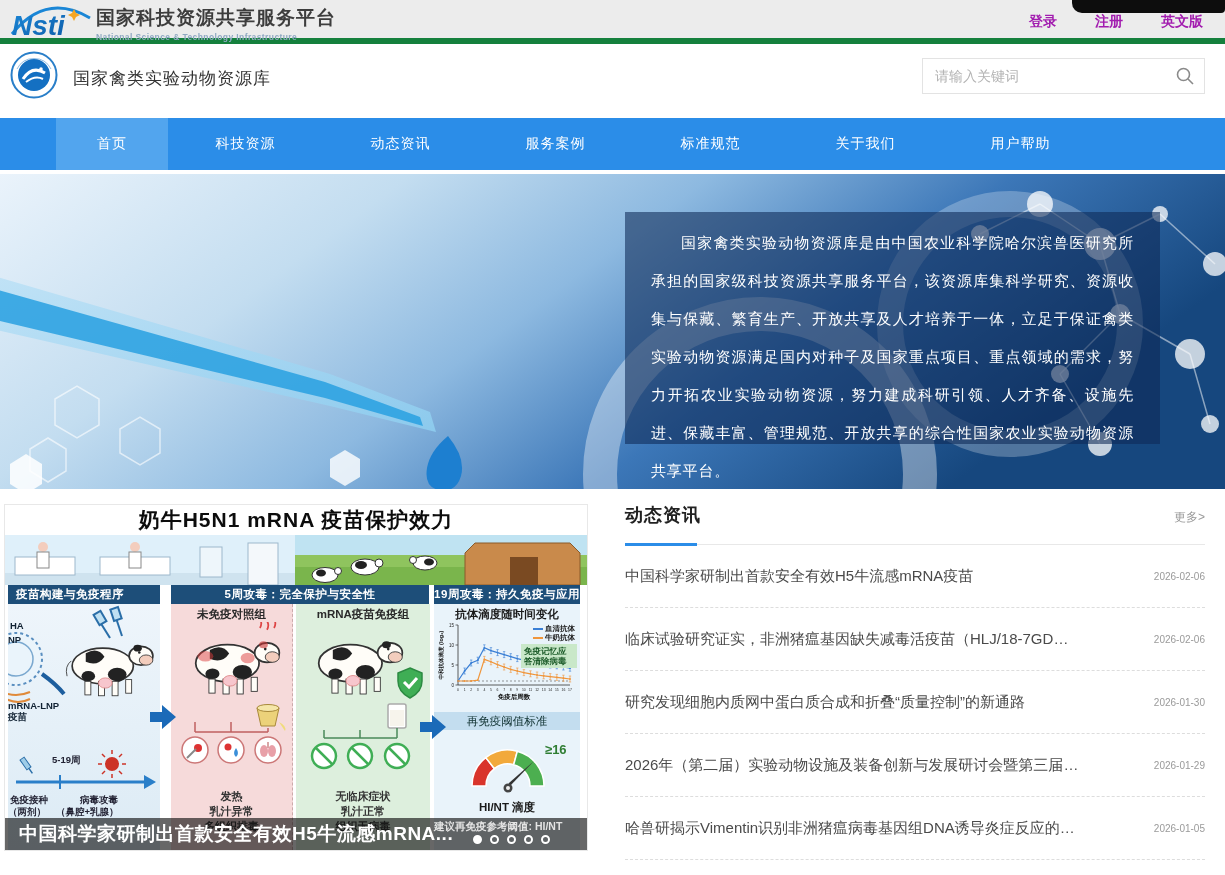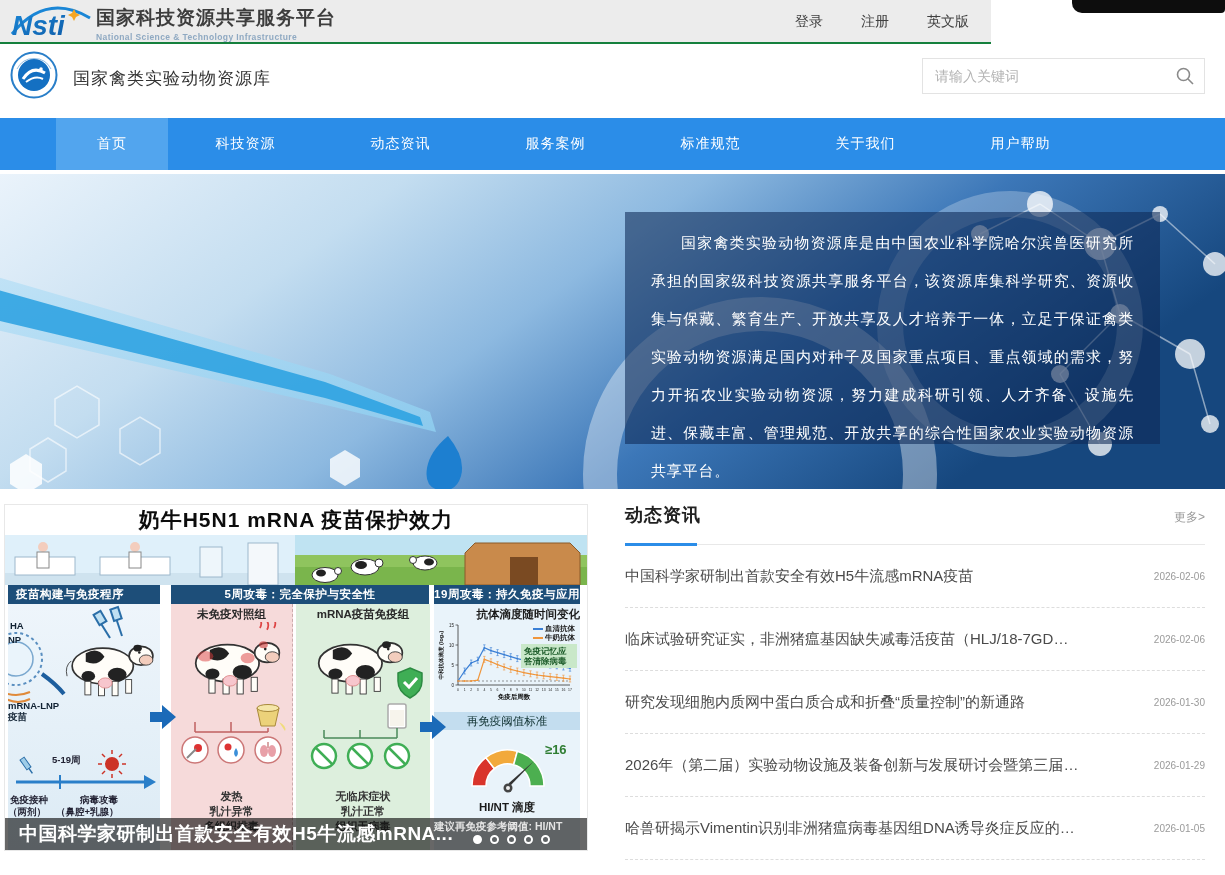--- a/index.html
+++ b/index.html
@@ -1,26 +1,26 @@
 <!DOCTYPE html>
 <html><head>
 <meta charset="utf-8">
 <style>
   * { margin:0; padding:0; box-sizing:border-box; }
   body { font-family:"Liberation Sans","DejaVu Sans",sans-serif; background:#fff; }
   .page { position:relative; width:1225px; height:875px; overflow:hidden; background:#fff; }
 
   
-  .top-bar { position:absolute; left:0; top:0; width:991px; height:44px; background:#ececec; border-bottom:2px solid #15803d; }
+  .top-bar { position:absolute; left:0; top:0; width:1225px; height:44px; background:#ececec; border-bottom:6px solid #15803d; }
   .nsti-logo { position:absolute; left:8px; top:2px; width:86px; height:40px; cursor:pointer; }
   .platform-block { position:absolute; left:96px; top:5px; }
   .platform-title { font-size:19px; font-weight:bold; color:#3d3d3d; letter-spacing:1px; }
   .platform-subtitle { font-size:8.5px; color:#8fa9c2; font-weight:bold; letter-spacing:.4px; margin-top:1px; }
   .top-links { position:absolute; right:22px; top:0; height:44px; display:flex; align-items:center; gap:38px; }
-  .top-link { font-size:14px; color:#404040; cursor:pointer; }
+  .top-link { font-size:14px; color:#a21caf; cursor:pointer;font-weight:bold; }
   .screen-artifact { position:absolute; left:1072px; top:0; width:153px; height:13px; background:#0d0d0d; border-radius:0 0 4px 10px; }
 
   
   .site-header { position:absolute; left:0; top:45px; width:1225px; height:73px; background:#fff; }
   .site-logo { position:absolute; left:10px; top:6px; width:48px; height:48px; }
   .site-title { position:absolute; left:73px; top:22px; font-size:17px; color:#333; letter-spacing:1px; }
   .search-box { position:absolute; right:20px; top:13px; width:283px; height:36px; background:#fff; border:1px solid #e3e3e3; display:flex; align-items:center; }
   .search-box input { flex:1; border:none; outline:none; font-size:14px; color:#333; padding:0 12px; background:transparent; font-family:inherit; }
   .search-box input::placeholder { color:#b3b3b3; }
   .search-icon { width:30px; height:30px; display:flex; align-items:center; justify-content:center; cursor:pointer; margin-right:4px; }
@@ -61,21 +61,21 @@
   .panel-left { left:3px; width:152px; background:linear-gradient(180deg,#eef5fb,#dcebf5); }
   .panel-pink { left:166px; width:122px; background:#f6dada; border-right:1px dashed #caa; }
   .panel-green { left:291px; width:134px; background:#ddefdd; }
   .panel-right { left:429px; width:146px; background:#e9f3fa; }
   .grp-title { position:absolute; left:0; top:3px; width:100%; text-align:center; font-size:11.5px; font-weight:bold; color:#2a2a2a; }
   .outcomes { position:absolute; left:0; top:185px; width:100%; text-align:center; font-size:11px; font-weight:bold; color:#333; line-height:15px; }
 
   .tl-label { position:absolute; font-size:9.5px; font-weight:bold; color:#223; line-height:11px; }
   .mini-label { position:absolute; font-size:9.5px; font-weight:bold; color:#123; line-height:11px; }
 
-  .chart-title { position:absolute; left:0; top:3px; width:100%; text-align:right; font-size:11.5px; font-weight:bold; color:#1a1a1a; }
+  .chart-title { position:absolute; left:0; top:3px; width:100%; text-align:center; font-size:11.5px; font-weight:bold; color:#1a1a1a; }
   #antibody-chart { position:absolute; left:2px; top:17px; }
   .chart-legend { position:absolute; right:5px; top:20px; font-size:7.5px; font-weight:bold; color:#222; line-height:9px; }
   .chart-legend .lg-row { display:flex; align-items:center; gap:2px; }
   .lg-mark { display:inline-block; width:10px; height:2px; }
   .chart-annot { position:absolute; right:3px; top:40px; width:56px; background:#c9e8c9; color:#1d5c2a; font-size:8.5px; font-weight:bold; padding:2px 3px; line-height:10px; }
   .gauge-header { position:absolute; left:0; top:108px; width:146px; height:18px; background:#c3ddef; color:#133; font-size:11.5px; font-weight:normal; text-align:center; line-height:18px; }
   #gauge-svg { position:absolute; left:8px; top:128px; }
   .gauge-label { position:absolute; left:0; top:196px; width:146px; text-align:center; font-size:11.5px; font-weight:bold; color:#1a1a1a; }
 
   .caption-bar { position:absolute; left:0; top:313px; width:582px; height:32px; background:rgba(10,10,10,.62); z-index:5; }

